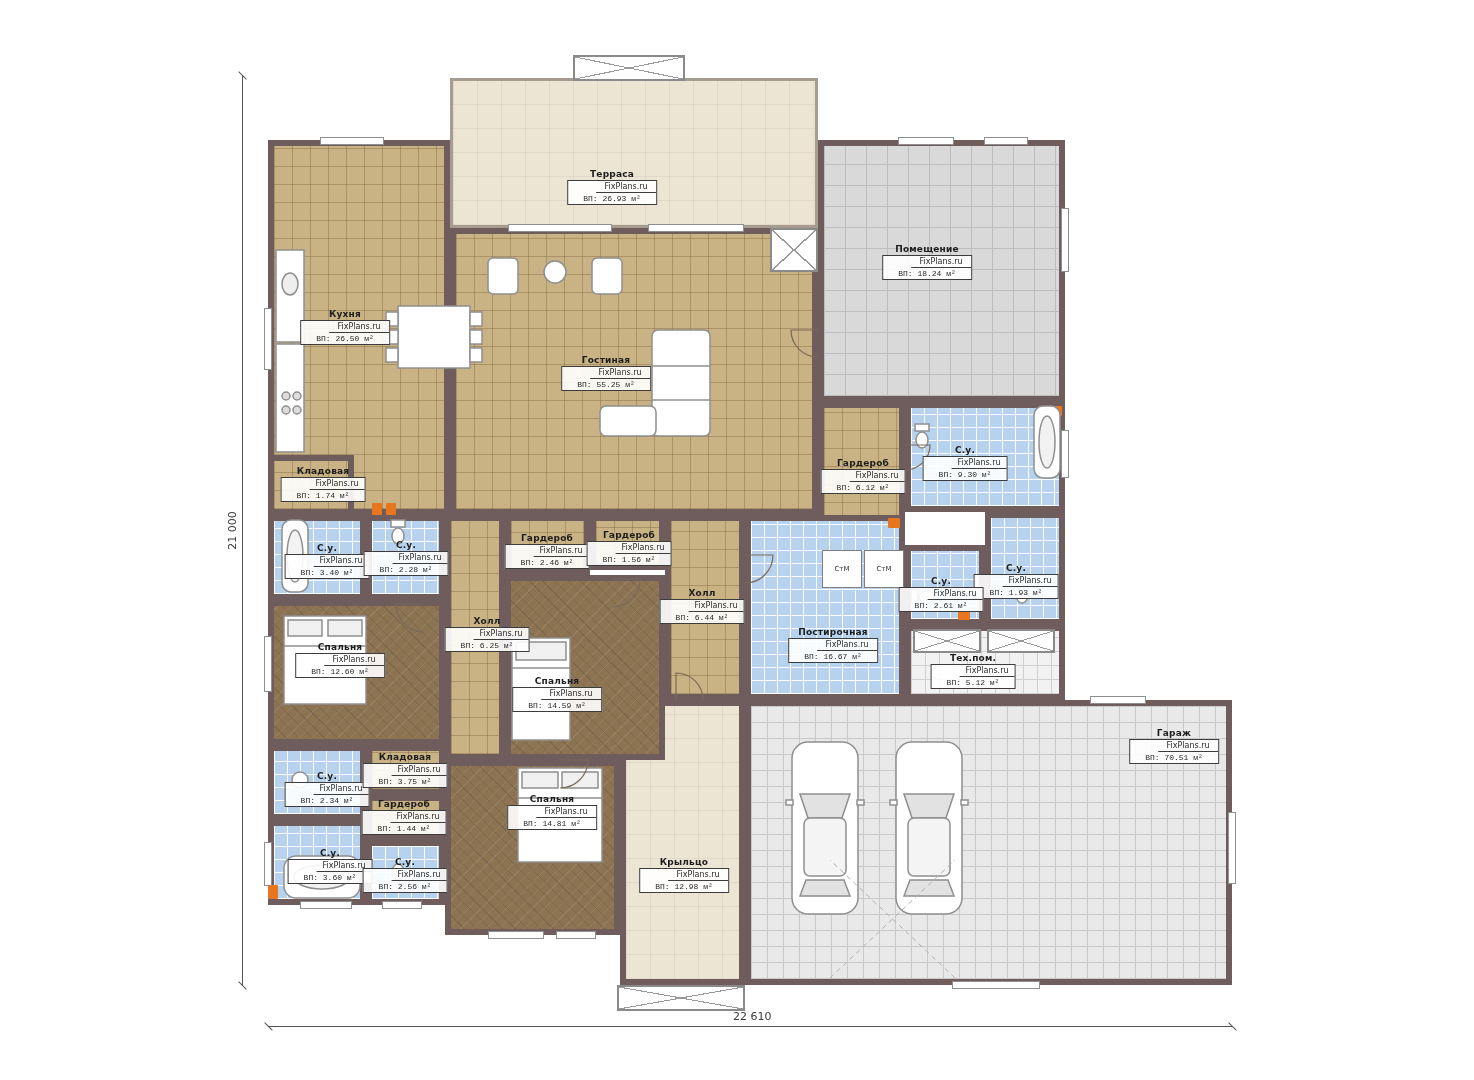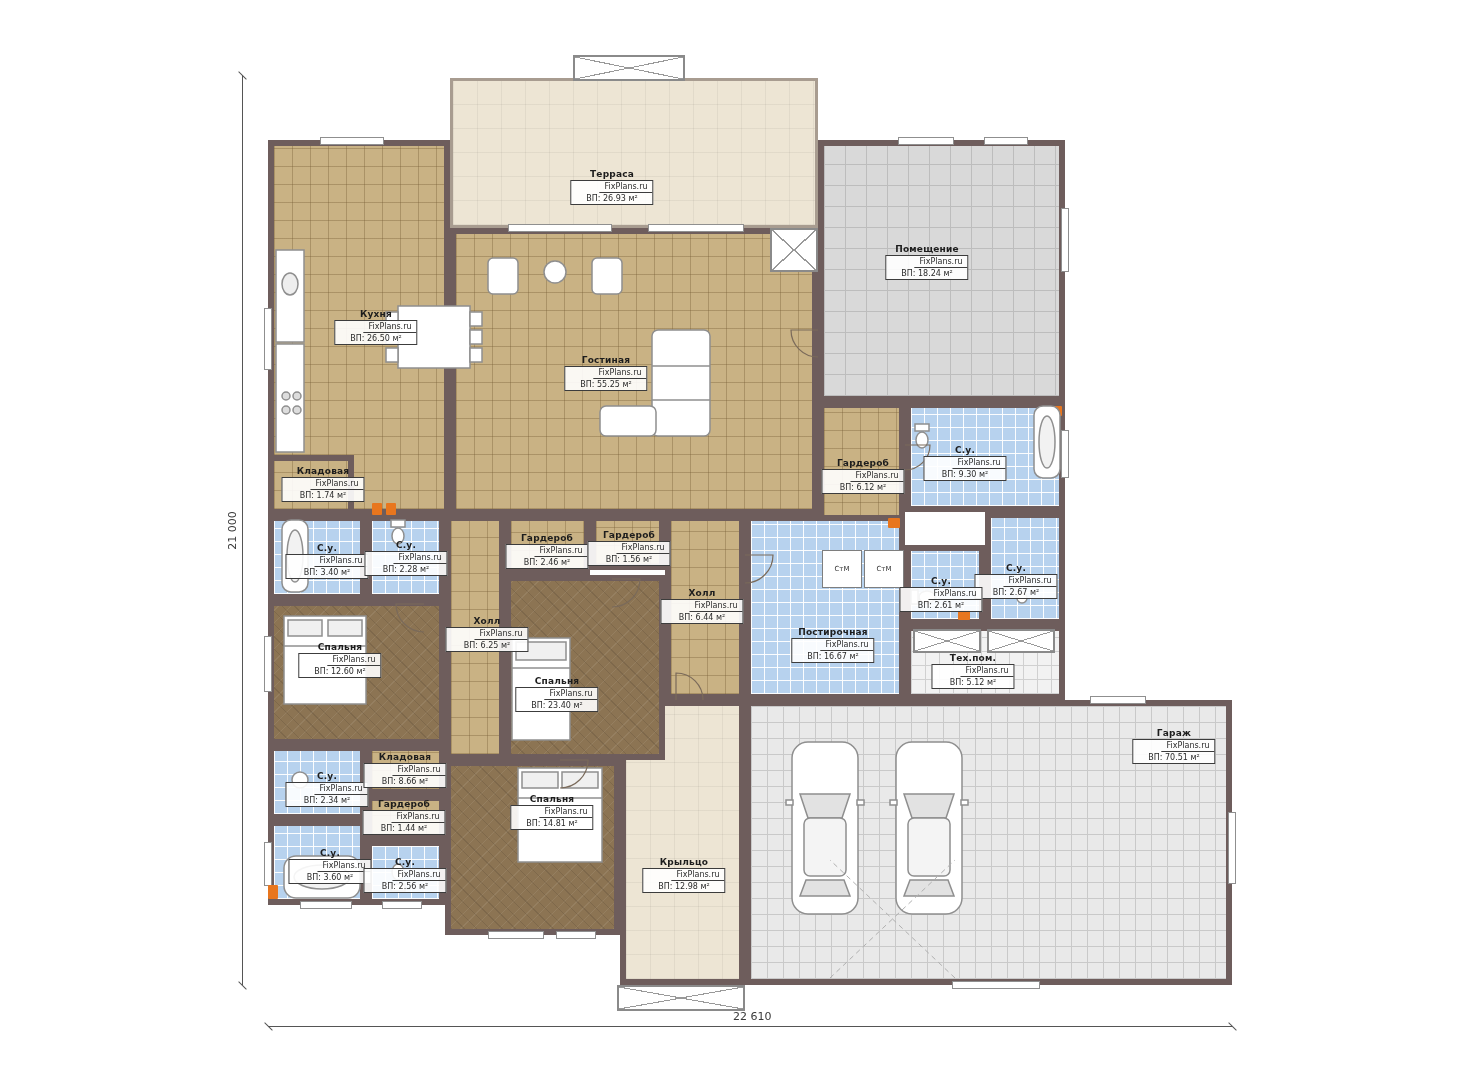--- a/index.html
+++ b/index.html
@@ -34,21 +34,21 @@
       #ede5d4;}
   .f-white{background:
       repeating-linear-gradient(0deg, #d0d0d0 0 1px, transparent 1px 14px),
       repeating-linear-gradient(90deg, #d0d0d0 0 1px, transparent 1px 14px),
       #f2f2f2;}
   
   .lbl{position:absolute;transform:translate(-50%,-50%);text-align:center;z-index:30;white-space:nowrap;}
   .lbl .nm{font-size:9px;font-weight:bold;color:#1d1d1d;margin-bottom:1px;letter-spacing:.2px;}
   .lbl .bx{display:inline-block;border:1px solid #3c3c3c;background:rgba(255,255,255,.9);color:#2a2a2a;}
   .lbl .r1{font-size:8px;padding:1px 5px;border-bottom:1px solid #3c3c3c;margin-left:28px;}
-  .lbl .r2{font-size:8px;padding:1px 15px;}
+  .lbl .r2{font-size:8px;padding:1px 15px;font-family:Liberation Mono, monospace;}
   
   .win{position:absolute;background:#fff;border:1px solid #8f8f8f;box-sizing:border-box;z-index:15;}
   
   .hatch{position:absolute;box-sizing:border-box;border:2px solid #8a8a8a;z-index:14;background:
      linear-gradient(to top right, transparent 48.8%, #999 48.8% 51.2%, transparent 51.2%),
      linear-gradient(to bottom right, transparent 48.8%, #999 48.8% 51.2%, transparent 51.2%),#fff;}
   .stm{position:absolute;box-sizing:border-box;border:1px solid #7e7e7e;background:#fff;z-index:16;
        display:flex;align-items:center;justify-content:center;font-size:7px;color:#333;}
   .accent{position:absolute;background:#e8761e;z-index:18;border-radius:1px;}
   svg.furn{position:absolute;left:0;top:0;z-index:20;pointer-events:none;}
@@ -251,21 +251,21 @@
       <path d="M560 760 L588 760 A28 28 0 0 1 560 788"></path>
       <path d="M745 555 L773 555 A28 28 0 0 1 745 583"></path>
       <path d="M905 445 L930 445 A25 25 0 0 1 905 470"></path>
     </g>
   </svg>
 
   <div class="lbl" style="left:612px;top:187px">
     <div class="nm">Терраса</div>
     <div class="bx"><div class="r1">FixPlans.ru</div><div class="r2">ВП: 26.93 м²</div></div>
   </div>
-  <div class="lbl" style="left:376px;top:327px">
+  <div class="lbl" style="left:345px;top:327px">
     <div class="nm">Кухня</div>
     <div class="bx"><div class="r1">FixPlans.ru</div><div class="r2">ВП: 26.50 м²</div></div>
   </div>
   <div class="lbl" style="left:606px;top:373px">
     <div class="nm">Гостиная</div>
     <div class="bx"><div class="r1">FixPlans.ru</div><div class="r2">ВП: 55.25 м²</div></div>
   </div>
   <div class="lbl" style="left:927px;top:262px">
     <div class="nm">Помещение</div>
     <div class="bx"><div class="r1">FixPlans.ru</div><div class="r2">ВП: 18.24 м²</div></div>
@@ -277,21 +277,21 @@
   <div class="lbl" style="left:863px;top:476px">
     <div class="nm">Гардероб</div>
     <div class="bx"><div class="r1">FixPlans.ru</div><div class="r2">ВП: 6.12 м²</div></div>
   </div>
   <div class="lbl" style="left:965px;top:463px">
     <div class="nm">С.у.</div>
     <div class="bx"><div class="r1">FixPlans.ru</div><div class="r2">ВП: 9.30 м²</div></div>
   </div>
   <div class="lbl" style="left:1016px;top:581px">
     <div class="nm">С.у.</div>
-    <div class="bx"><div class="r1">FixPlans.ru</div><div class="r2">ВП: 2.67 м²</div></div>
+    <div class="bx"><div class="r1">FixPlans.ru</div><div class="r2">ВП: 1.93 м²</div></div>
   </div>
   <div class="lbl" style="left:941px;top:594px">
     <div class="nm">С.у.</div>
     <div class="bx"><div class="r1">FixPlans.ru</div><div class="r2">ВП: 2.61 м²</div></div>
   </div>
   <div class="lbl" style="left:833px;top:645px">
     <div class="nm">Постирочная</div>
     <div class="bx"><div class="r1">FixPlans.ru</div><div class="r2">ВП: 16.67 м²</div></div>
   </div>
   <div class="lbl" style="left:973px;top:671px">
@@ -317,41 +317,41 @@
   <div class="lbl" style="left:629px;top:548px">
     <div class="nm">Гардероб</div>
     <div class="bx"><div class="r1">FixPlans.ru</div><div class="r2">ВП: 1.56 м²</div></div>
   </div>
   <div class="lbl" style="left:487px;top:634px">
     <div class="nm">Холл</div>
     <div class="bx"><div class="r1">FixPlans.ru</div><div class="r2">ВП: 6.25 м²</div></div>
   </div>
   <div class="lbl" style="left:557px;top:694px">
     <div class="nm">Спальня</div>
-    <div class="bx"><div class="r1">FixPlans.ru</div><div class="r2">ВП: 23.40 м²</div></div>
+    <div class="bx"><div class="r1">FixPlans.ru</div><div class="r2">ВП: 14.59 м²</div></div>
   </div>
   <div class="lbl" style="left:327px;top:561px">
     <div class="nm">С.у.</div>
     <div class="bx"><div class="r1">FixPlans.ru</div><div class="r2">ВП: 3.40 м²</div></div>
   </div>
   <div class="lbl" style="left:406px;top:558px">
     <div class="nm">С.у.</div>
     <div class="bx"><div class="r1">FixPlans.ru</div><div class="r2">ВП: 2.28 м²</div></div>
   </div>
   <div class="lbl" style="left:340px;top:660px">
     <div class="nm">Спальня</div>
     <div class="bx"><div class="r1">FixPlans.ru</div><div class="r2">ВП: 12.60 м²</div></div>
   </div>
   <div class="lbl" style="left:327px;top:789px">
     <div class="nm">С.у.</div>
     <div class="bx"><div class="r1">FixPlans.ru</div><div class="r2">ВП: 2.34 м²</div></div>
   </div>
   <div class="lbl" style="left:405px;top:770px">
     <div class="nm">Кладовая</div>
-    <div class="bx"><div class="r1">FixPlans.ru</div><div class="r2">ВП: 8.66 м²</div></div>
+    <div class="bx"><div class="r1">FixPlans.ru</div><div class="r2">ВП: 3.75 м²</div></div>
   </div>
   <div class="lbl" style="left:404px;top:817px">
     <div class="nm">Гардероб</div>
     <div class="bx"><div class="r1">FixPlans.ru</div><div class="r2">ВП: 1.44 м²</div></div>
   </div>
   <div class="lbl" style="left:330px;top:866px">
     <div class="nm">С.у.</div>
     <div class="bx"><div class="r1">FixPlans.ru</div><div class="r2">ВП: 3.60 м²</div></div>
   </div>
   <div class="lbl" style="left:405px;top:875px">

